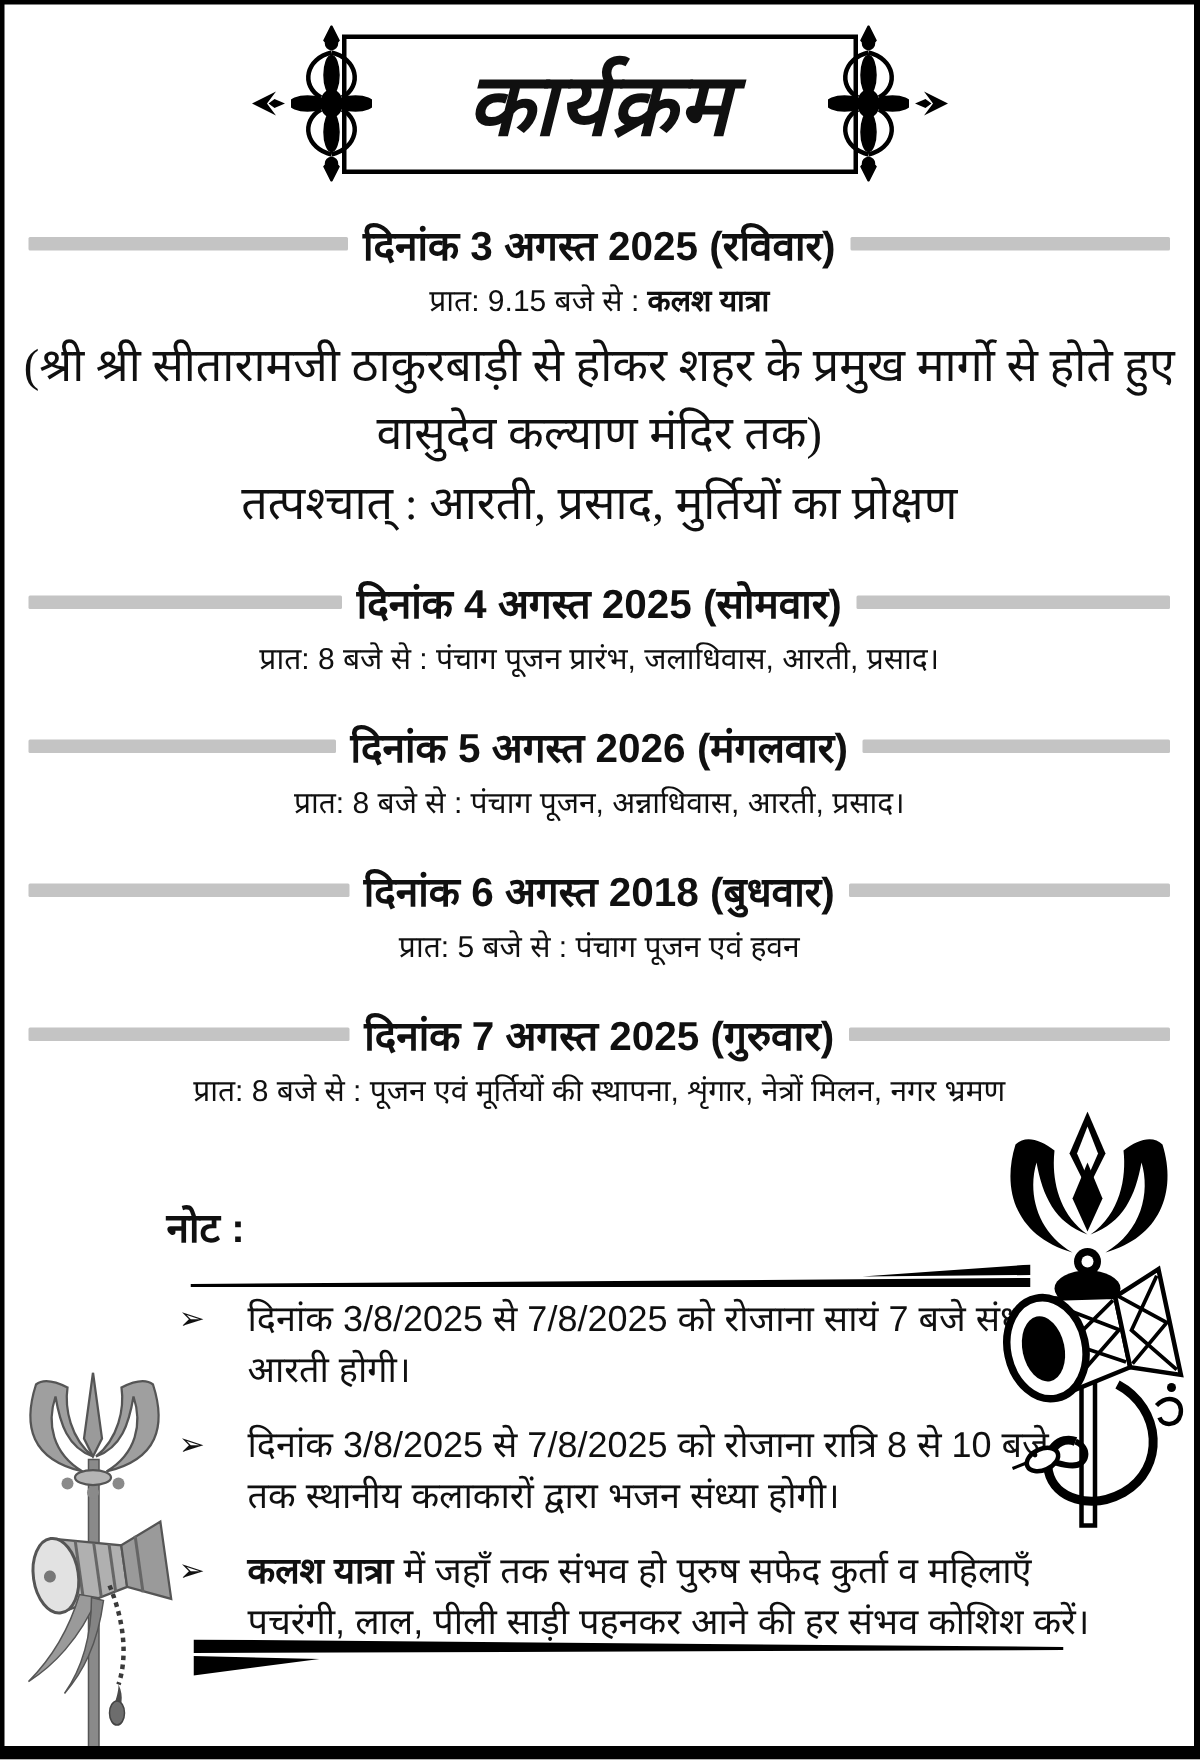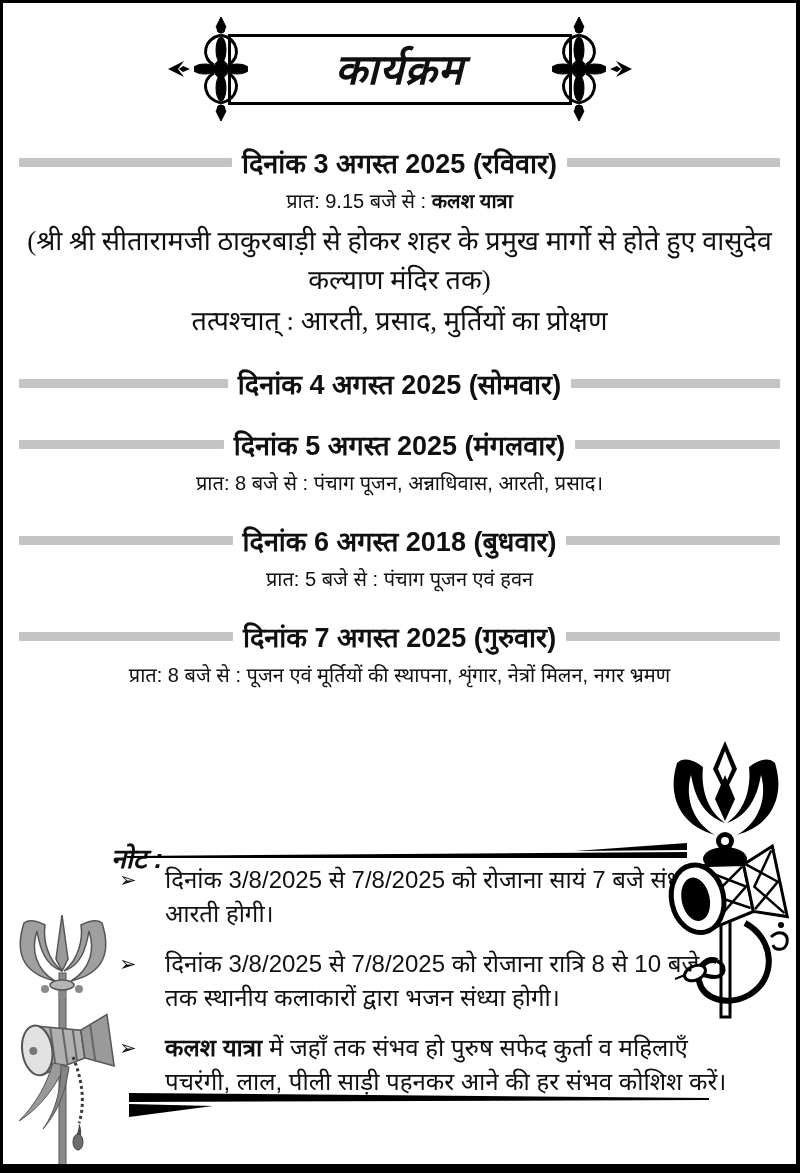--- a/index.html
+++ b/index.html
@@ -27,21 +27,21 @@
   .title-box {
     position:relative;
     border:3px solid #000;
     padding:2px 44px 6px;
     min-width:250px;
     display:flex; align-items:center; justify-content:center;
     background:#fff;
   }
   .title-box h1 {
     margin:0;
-    font-size:42px; font-weight:bold; font-style:italic;
+    font-size:58px; font-weight:bold; font-style:italic;
     letter-spacing:1px;
     white-space:nowrap;
   }
   .flourish { width:54px; height:104px; flex:0 0 auto; }
   .flourish.left  { margin-right:-20px; z-index:2; }
   .flourish.right { margin-left:-20px; z-index:2; transform:scaleX(-1); }
   .end-arrow { width:26px; height:24px; flex:0 0 auto; }
   .end-arrow.right { transform:scaleX(-1); }
 
   
@@ -61,29 +61,29 @@
     white-space:nowrap;
   }
   .section p {
     margin:6px 24px;
     text-align:center;
     font-size:20px;
     line-height:1.45;
   }
   .section p.thin {
     font-family:"Liberation Serif","DejaVu Serif",serif;
-    font-size:27px;
+    font-size:31px;
     margin:2px 6px;
   }
   .bold-part { font-weight:bold; }
 
   
   .note-heading {
-    position:absolute; left:108px; top:836px;
-    font-size:27px; font-weight:bold; font-style:italic;
+    position:absolute; left:108px; top:796px;
+    font-size:27px; font-weight:bold; 
     margin:0;
   }
   .note-swoosh   { position:absolute; left:124px; top:840px; width:560px; height:18px; }
   .bottom-swoosh { position:absolute; left:126px; top:1090px; width:580px; height:26px; }
 
   .note-bullets {
     position:absolute; left:116px; top:860px;
     width:608px;
     list-style:none; margin:0; padding:0;
   }
@@ -166,26 +166,27 @@
       <p class="thin">(श्री श्री सीतारामजी ठाकुरबाड़ी से होकर शहर के प्रमुख मार्गो से होते हुए वासुदेव कल्याण मंदिर तक)</p>
       <p class="thin">तत्पश्चात् : आरती, प्रसाद, मुर्तियों का प्रोक्षण</p>
     </section>
 
     <section class="section">
       <div class="section-heading">
         <span class="bar" style="background:#c4c4c4"></span>
         <h2>दिनांक 4 अगस्त 2025 (सोमवार)</h2>
         <span class="bar" style="background:#c4c4c4"></span>
       </div>
-    </section>
-
-    <section class="section">
-      <div class="section-heading">
-        <span class="bar" style="background:#c4c4c4"></span>
-        <h2>दिनांक 5 अगस्त 2025 (मंगलवार)</h2>
+      <p>प्रात: 8 बजे से : पंचाग पूजन प्रारंभ, जलाधिवास, आरती, प्रसाद।</p>
+    </section>
+
+    <section class="section">
+      <div class="section-heading">
+        <span class="bar" style="background:#c4c4c4"></span>
+        <h2>दिनांक 5 अगस्त 2026 (मंगलवार)</h2>
         <span class="bar" style="background:#c4c4c4"></span>
       </div>
       <p>प्रात: 8 बजे से : पंचाग पूजन, अन्नाधिवास, आरती, प्रसाद।</p>
     </section>
 
     <section class="section">
       <div class="section-heading">
         <span class="bar" style="background:#c4c4c4"></span>
         <h2>दिनांक 6 अगस्त 2018 (बुधवार)</h2>
         <span class="bar" style="background:#c4c4c4"></span>

